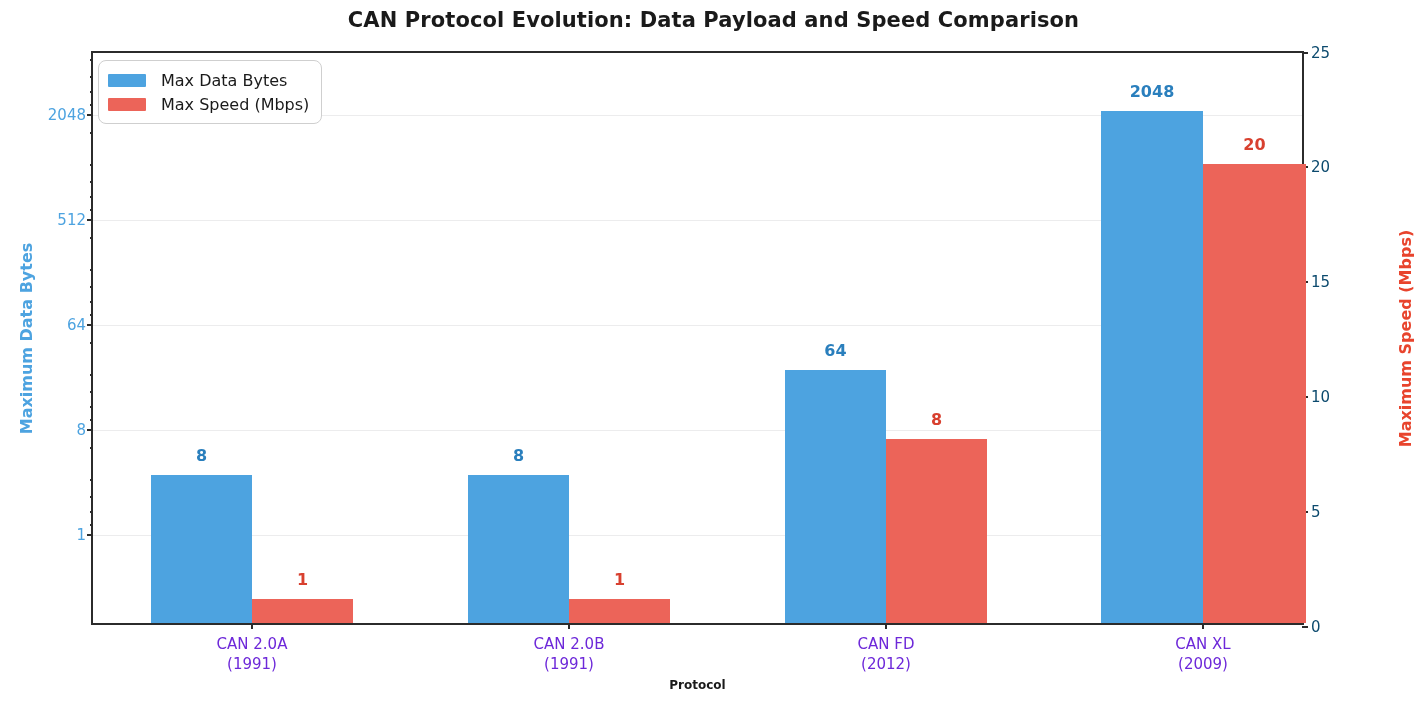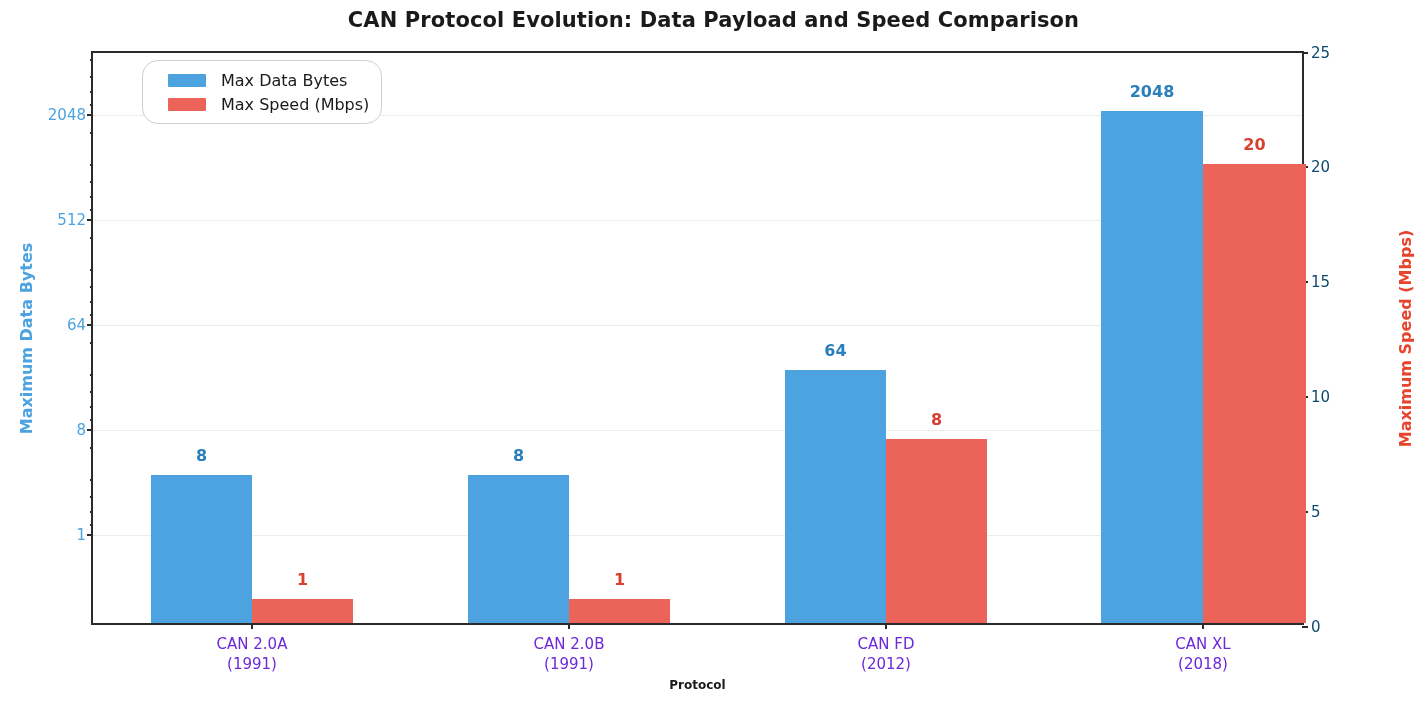--- a/index.html
+++ b/index.html
@@ -190,24 +190,23 @@
     color: #1a1a1a;
   }
 
   
   #legend {
     position: absolute;
     left: 5px;
     top: 7px;
     background: #ffffff;
     border: 1px solid #cfcfcf;
-    border-radius: 16px;
-    padding: 7px 12px 7px 25px;
+    border-radius: 8px;
+    padding: 7px 12px 7px 9px;
     box-shadow: 0 0 0 0 rgba(0,0,0,0);
-    margin-left: 44px;
   }
   .legend-row {
     display: flex;
     align-items: center;
     height: 24px;
   }
   .legend-swatch {
     width: 38px;
     height: 13px;
     border-radius: 1px;
@@ -326,21 +325,21 @@
 
     <div class="xtick-mark" style="left:792px"></div>
     <div class="xtick-label" style="left:793px">
       <div>CAN FD</div>
       <div>(2012)</div>
     </div>
 
     <div class="xtick-mark" style="left:1109px"></div>
     <div class="xtick-label" style="left:1110px">
       <div>CAN XL</div>
-      <div>(2018)</div>
+      <div>(2009)</div>
     </div>
 
     <div id="legend">
       <div class="legend-row">
         <div class="legend-swatch" style="background:#4da3e0"></div>
         <div class="legend-text">Max Data Bytes</div>
       </div>
       <div class="legend-row">
         <div class="legend-swatch" style="background:#ec6459"></div>
         <div class="legend-text">Max Speed (Mbps)</div>

